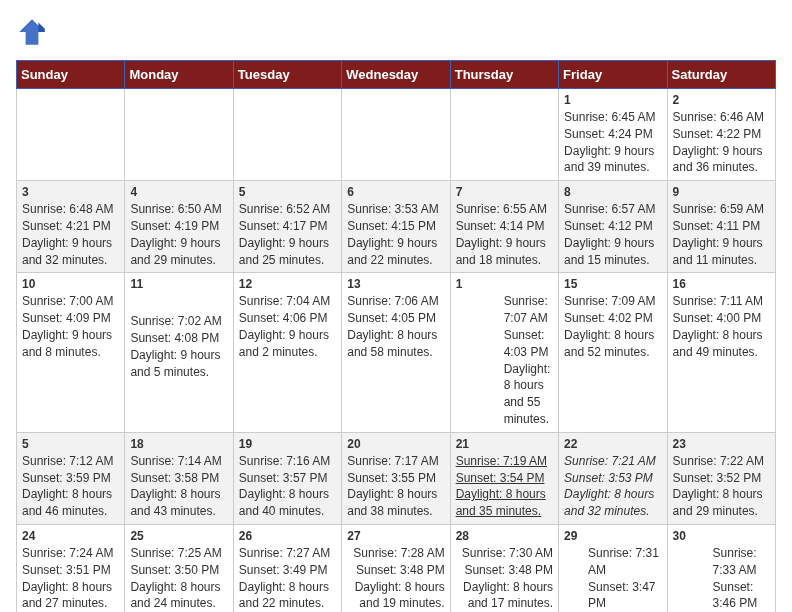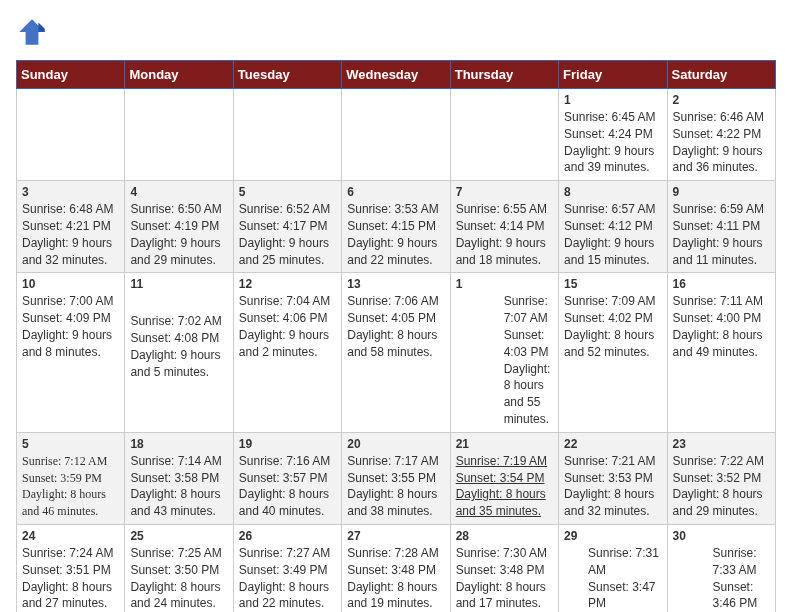--- a/index.html
+++ b/index.html
@@ -245,21 +245,21 @@
           <span class="day-num">16</span>
           <div class="cell-info" style="white-space: pre-line;">Sunrise: 7:11 AM
 Sunset: 4:00 PM
 Daylight: 8 hours
 and 49 minutes.</div>
         </td>
       </tr>
       <tr>
         <td>
           <span class="day-num">5</span>
-          <div class="cell-info" style="white-space: pre-line; font-family: Liberation Serif, serif;">Sunrise: 7:12 AM
+          <div class="cell-info" style="white-space: pre-line;">Sunrise: 7:12 AM
 Sunset: 3:59 PM
 Daylight: 8 hours
 and 46 minutes.</div>
         </td>
         <td>
           <span class="day-num">18</span>
           <div class="cell-info" style="white-space: pre-line;">Sunrise: 7:14 AM
 Sunset: 3:58 PM
 Daylight: 8 hours
 and 43 minutes.</div>
@@ -280,21 +280,21 @@
         </td>
         <td>
           <span class="day-num">21</span>
           <div class="cell-info" style="white-space: pre-line; text-decoration: underline;">Sunrise: 7:19 AM
 Sunset: 3:54 PM
 Daylight: 8 hours
 and 35 minutes.</div>
         </td>
         <td>
           <span class="day-num">22</span>
-          <div class="cell-info" style="white-space: pre-line;">Sunrise: 7:21 AM
+          <div class="cell-info" style="white-space: pre-line; font-style: italic;">Sunrise: 7:21 AM
 Sunset: 3:53 PM
 Daylight: 8 hours
 and 32 minutes.</div>
         </td>
         <td>
           <span class="day-num">23</span>
           <div class="cell-info" style="white-space: pre-line;">Sunrise: 7:22 AM
 Sunset: 3:52 PM
 Daylight: 8 hours
 and 29 minutes.</div>
@@ -317,28 +317,28 @@
         </td>
         <td>
           <span class="day-num">26</span>
           <div class="cell-info" style="white-space: pre-line;">Sunrise: 7:27 AM
 Sunset: 3:49 PM
 Daylight: 8 hours
 and 22 minutes.</div>
         </td>
         <td>
           <span class="day-num">27</span>
-          <div class="cell-info" style="white-space: pre-line;">Sunrise: 7:28 AM
+          <div class="cell-info" style="white-space: pre-line; text-align: right;">Sunrise: 7:28 AM
 Sunset: 3:48 PM
 Daylight: 8 hours
 and 19 minutes.</div>
         </td>
         <td>
           <span class="day-num">28</span>
-          <div class="cell-info" style="white-space: pre-line;">Sunrise: 7:30 AM
+          <div class="cell-info" style="white-space: pre-line; text-align: right;">Sunrise: 7:30 AM
 Sunset: 3:48 PM
 Daylight: 8 hours
 and 17 minutes.</div>
         </td>
         <td>
           <span class="day-num">29</span>
           <div class="cell-info" style="white-space: pre-line; margin-left: 24px;">Sunrise: 7:31 AM
 Sunset: 3:47 PM
 Daylight: 8 hours
 and 15 minutes.</div>

